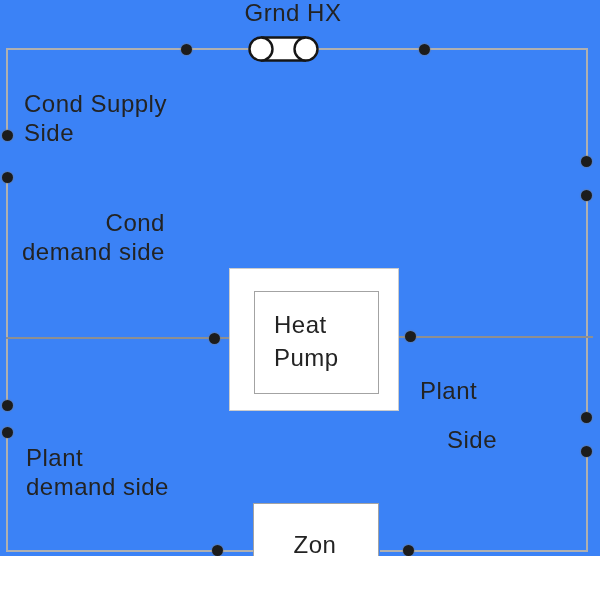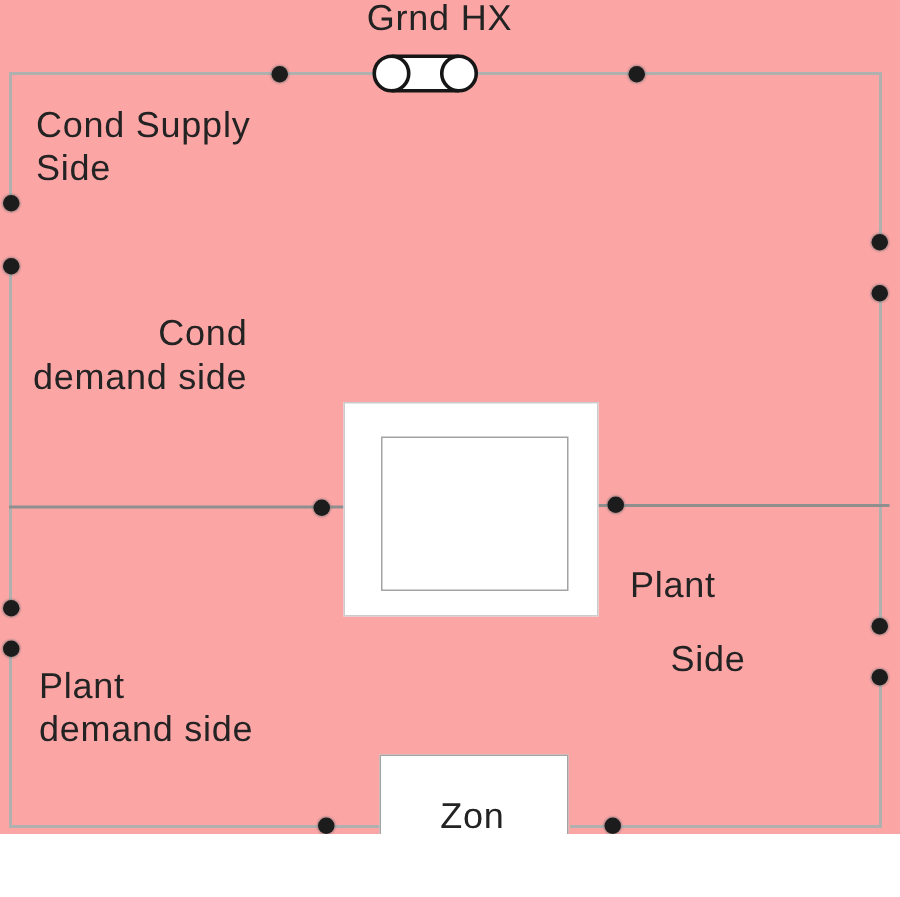--- a/index.html
+++ b/index.html
@@ -1,19 +1,19 @@
 <!DOCTYPE html>
 <html><head>
 <meta charset="utf-8">
 <style>
   html,body { margin:0; padding:0; background:#ffffff; }
   #canvas {
     position:relative;
     width:600px; height:556px;
-    background:#fca5a5;
+    background:#3b82f6;
     font-family:"Liberation Sans", sans-serif;
     overflow:hidden;
   }
   .pipe { position:absolute; background:#b0b0b0; }
   .pipe.mid { background:#8f8f8f; }
   .dot {
     position:absolute; width:11px; height:11px;
     background:#1c1c1c; border-radius:50%;
     box-shadow:0 0 1px 1px rgba(120,120,120,.45);
   }
@@ -67,23 +67,25 @@
   <div class="dot" style="left:581px; top:156px;"></div>
   <div class="dot" style="left:581px; top:190px;"></div>
   <div class="dot" style="left:581px; top:412px;"></div>
   <div class="dot" style="left:581px; top:446px;"></div>
   <div class="dot" style="left:209px; top:333px;"></div>
   <div class="dot" style="left:405px; top:331px;"></div>
   <div class="dot" style="left:212px; top:545px;"></div>
   <div class="dot" style="left:403px; top:545px;"></div>
 
   <div class="lbl center" style="left:233px; top:-2px; width:120px;">Grnd HX</div>
-  <div class="lbl" style="left:24px; top:69px;">Cond Supply
+  <div class="lbl" style="left:24px; top:89px;">Cond Supply
 Side</div>
   <div class="lbl" style="left:22px; top:208px;text-align:right;">Cond
 demand side</div>
+  <div class="lbl" style="left:274px; top:308px; line-height:33px;">Heat
+Pump</div>
   <div class="lbl" style="left:420px; top:376px;">Plant</div>
   <div class="lbl" style="left:447px; top:425px;">Side</div>
   <div class="lbl" style="left:26px; top:443px;">Plant
 demand side</div>
   <div class="lbl center" style="left:253px; top:530px; width:124px;">Zon</div>
 
 </div>
 
 </body></html>

